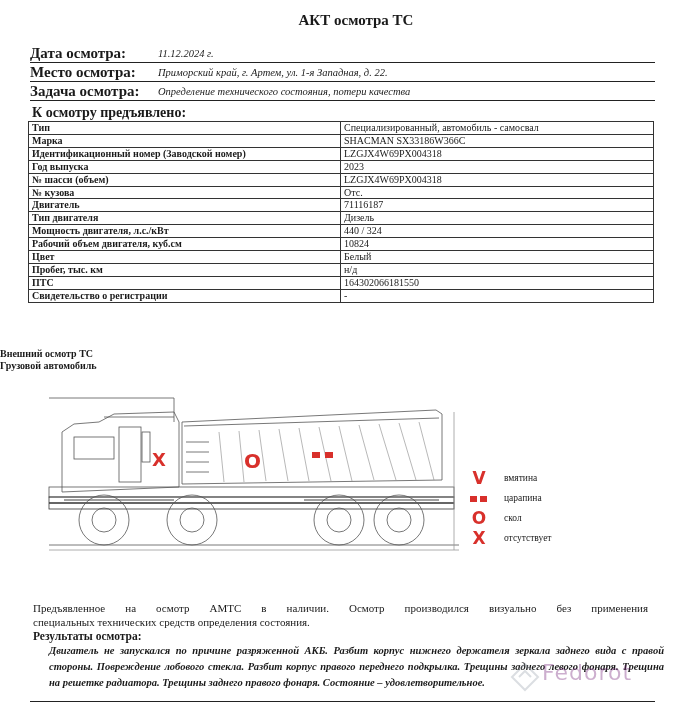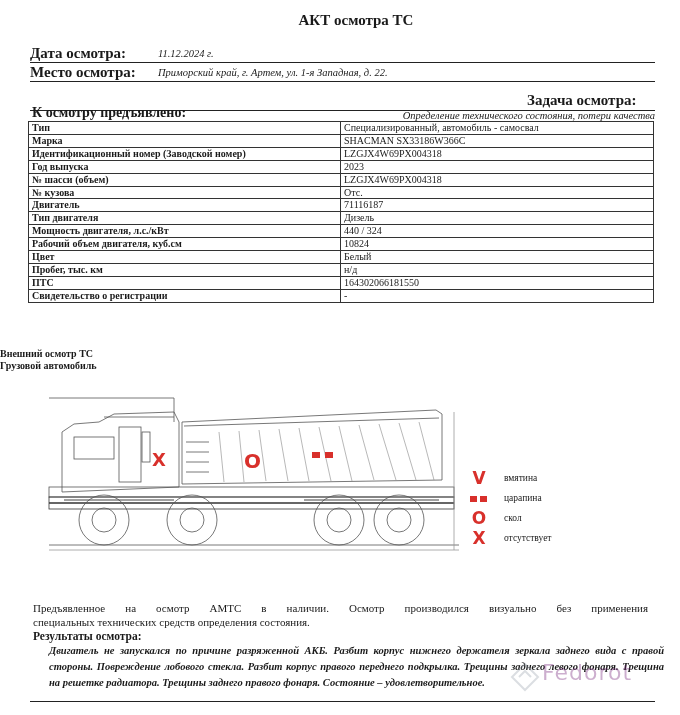--- a/index.html
+++ b/index.html
@@ -42,21 +42,21 @@
 <div class="title">АКТ осмотра ТС</div>
 
 <div class="meta-row" style="top:44px;">
   <span class="meta-label">Дата осмотра:</span>
   <span class="meta-value">11.12.2024 г.</span>
 </div>
 <div class="meta-row" style="top:63px;">
   <span class="meta-label">Место осмотра:</span>
   <span class="meta-value">Приморский край, г. Артем, ул. 1-я Западная, д. 22.</span>
 </div>
-<div class="meta-row" style="top:92px;flex-direction:column;">
+<div class="meta-row" style="top:82px;">
   <span class="meta-label">Задача осмотра:</span>
   <span class="meta-value">Определение технического состояния, потери качества</span>
 </div>
 
 <div class="section-h">К осмотру предъявлено:</div>
 
 <table class="props">
   <tbody id="props-body">
       <tr>
         <td class="k">Тип</td>

